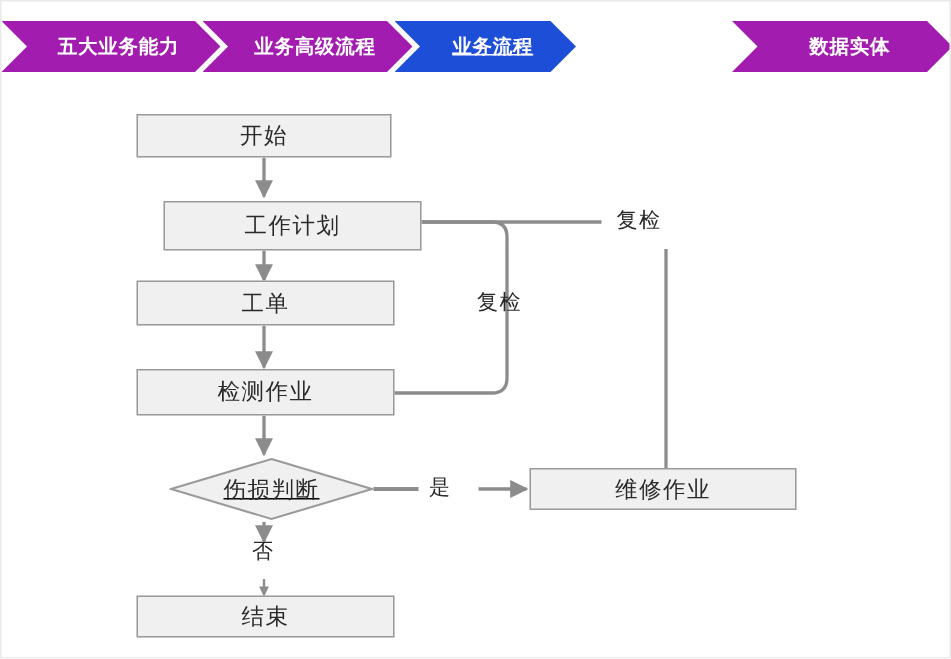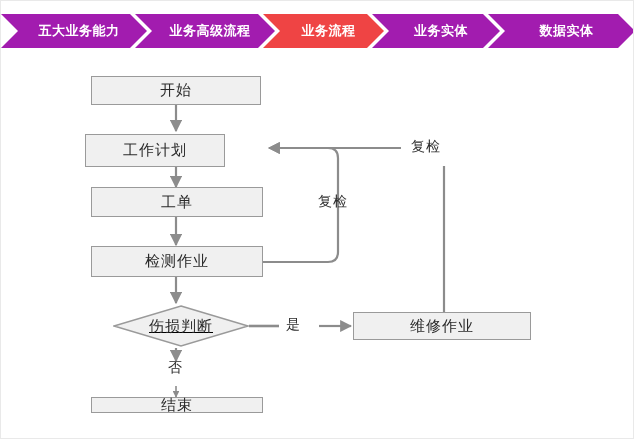--- a/index.html
+++ b/index.html
@@ -43,21 +43,22 @@
     -webkit-clip-path: polygon(0 0, calc(100% - 17px) 0, 100% 50%, calc(100% - 17px) 100%, 0 100%, 17px 50%);
     clip-path: polygon(0 0, calc(100% - 17px) 0, 100% 50%, calc(100% - 17px) 100%, 0 100%, 17px 50%);
     white-space: nowrap;
     user-select: none;
   }
   .crumb.first {
     -webkit-clip-path: polygon(0 0, calc(100% - 17px) 0, 100% 50%, calc(100% - 17px) 100%, 0 100%, 17px 50%);
     clip-path: polygon(0 0, calc(100% - 17px) 0, 100% 50%, calc(100% - 17px) 100%, 0 100%, 17px 50%);
   }
   .crumb.active {
-    background: #ef4444;
+    background: #1d4ed8;
+    text-decoration: underline;
   }
   .crumb-label {
     padding-left: 10px;
   }
 
   
   #flow {
     position: absolute;
     left: 0;
     top: 0;
@@ -125,23 +126,20 @@
   <div id="breadcrumb">
     <div class="crumb first" style="left:0px;width:146px;">
       <span class="crumb-label">五大业务能力</span>
     </div>
     <div class="crumb" style="left:134px;width:140px;justify-content:center;">
       <span class="crumb-label">业务高级流程</span>
     </div>
     <div class="crumb active" style="left:262px;width:121px;">
       <span class="crumb-label">业务流程</span>
     </div>
-    <div class="crumb" style="left:371px;width:128px;">
-      <span class="crumb-label">业务实体</span>
-    </div>
     <div class="crumb" style="left:487px;width:147px;">
       <span class="crumb-label">数据实体</span>
     </div>
   </div>
 
   <div id="flow">
 
     <svg class="connectors" viewBox="0 0 634 439">
       <defs>
         <marker id="arrow" viewBox="0 0 10 10" refX="9" refY="5" markerWidth="5.5" markerHeight="5.5" orient="auto-start-reverse">
@@ -169,21 +167,21 @@
       <line x1="318" y1="325" x2="350" y2="325" stroke="#8c8c8c" stroke-width="2.2" marker-end="url(#arrow)"></line>
 
       <line x1="175" y1="347" x2="175" y2="360" stroke="#8c8c8c" stroke-width="2.2" marker-end="url(#arrow)"></line>
       <line x1="175" y1="385" x2="175" y2="396" stroke="#8c8c8c" stroke-width="1.6" marker-end="url(#arrow-sm)"></line>
     </svg>
 
     <div class="node" style="left:90px;top:75px;width:170px;height:29px;">
       <span>开始</span>
     </div>
 
-    <div class="node" style="left:84px;top:133px;width:140px;height:33px;">
+    <div class="node" style="left:108px;top:133px;width:172px;height:33px;">
       <span>工作计划</span>
     </div>
 
     <div class="node" style="left:90px;top:186px;width:172px;height:30px;justify-content:center;">
       <span>工单</span>
     </div>
 
     <div class="node" style="left:90px;top:245px;width:172px;height:31px;">
       <span>检测作业</span>
     </div>
@@ -192,21 +190,21 @@
       <svg class="diamond-shape" viewBox="0 0 136 42" preserveAspectRatio="none">
         <polygon points="68,1 135,21 68,41 1,21" fill="#f0f0f0" stroke="#9a9a9a" stroke-width="1.4"></polygon>
       </svg>
       <span class="diamond-text">伤损判断</span>
     </div>
 
     <div class="node" style="left:352px;top:311px;width:178px;height:28px;">
       <span>维修作业</span>
     </div>
 
-    <div class="node" style="left:90px;top:396px;width:172px;height:16px;">
+    <div class="node" style="left:90px;top:396px;width:172px;height:28px;">
       <span>结束</span>
     </div>
 
     <div class="edge-label" style="left:317px;top:192px;">复检</div>
 
     <div class="edge-label" style="left:410px;top:137px;">复检</div>
 
     <div class="edge-label" style="left:285px;top:315px;">是</div>
 
     <div class="edge-label" style="left:167px;top:358px;">否</div>

